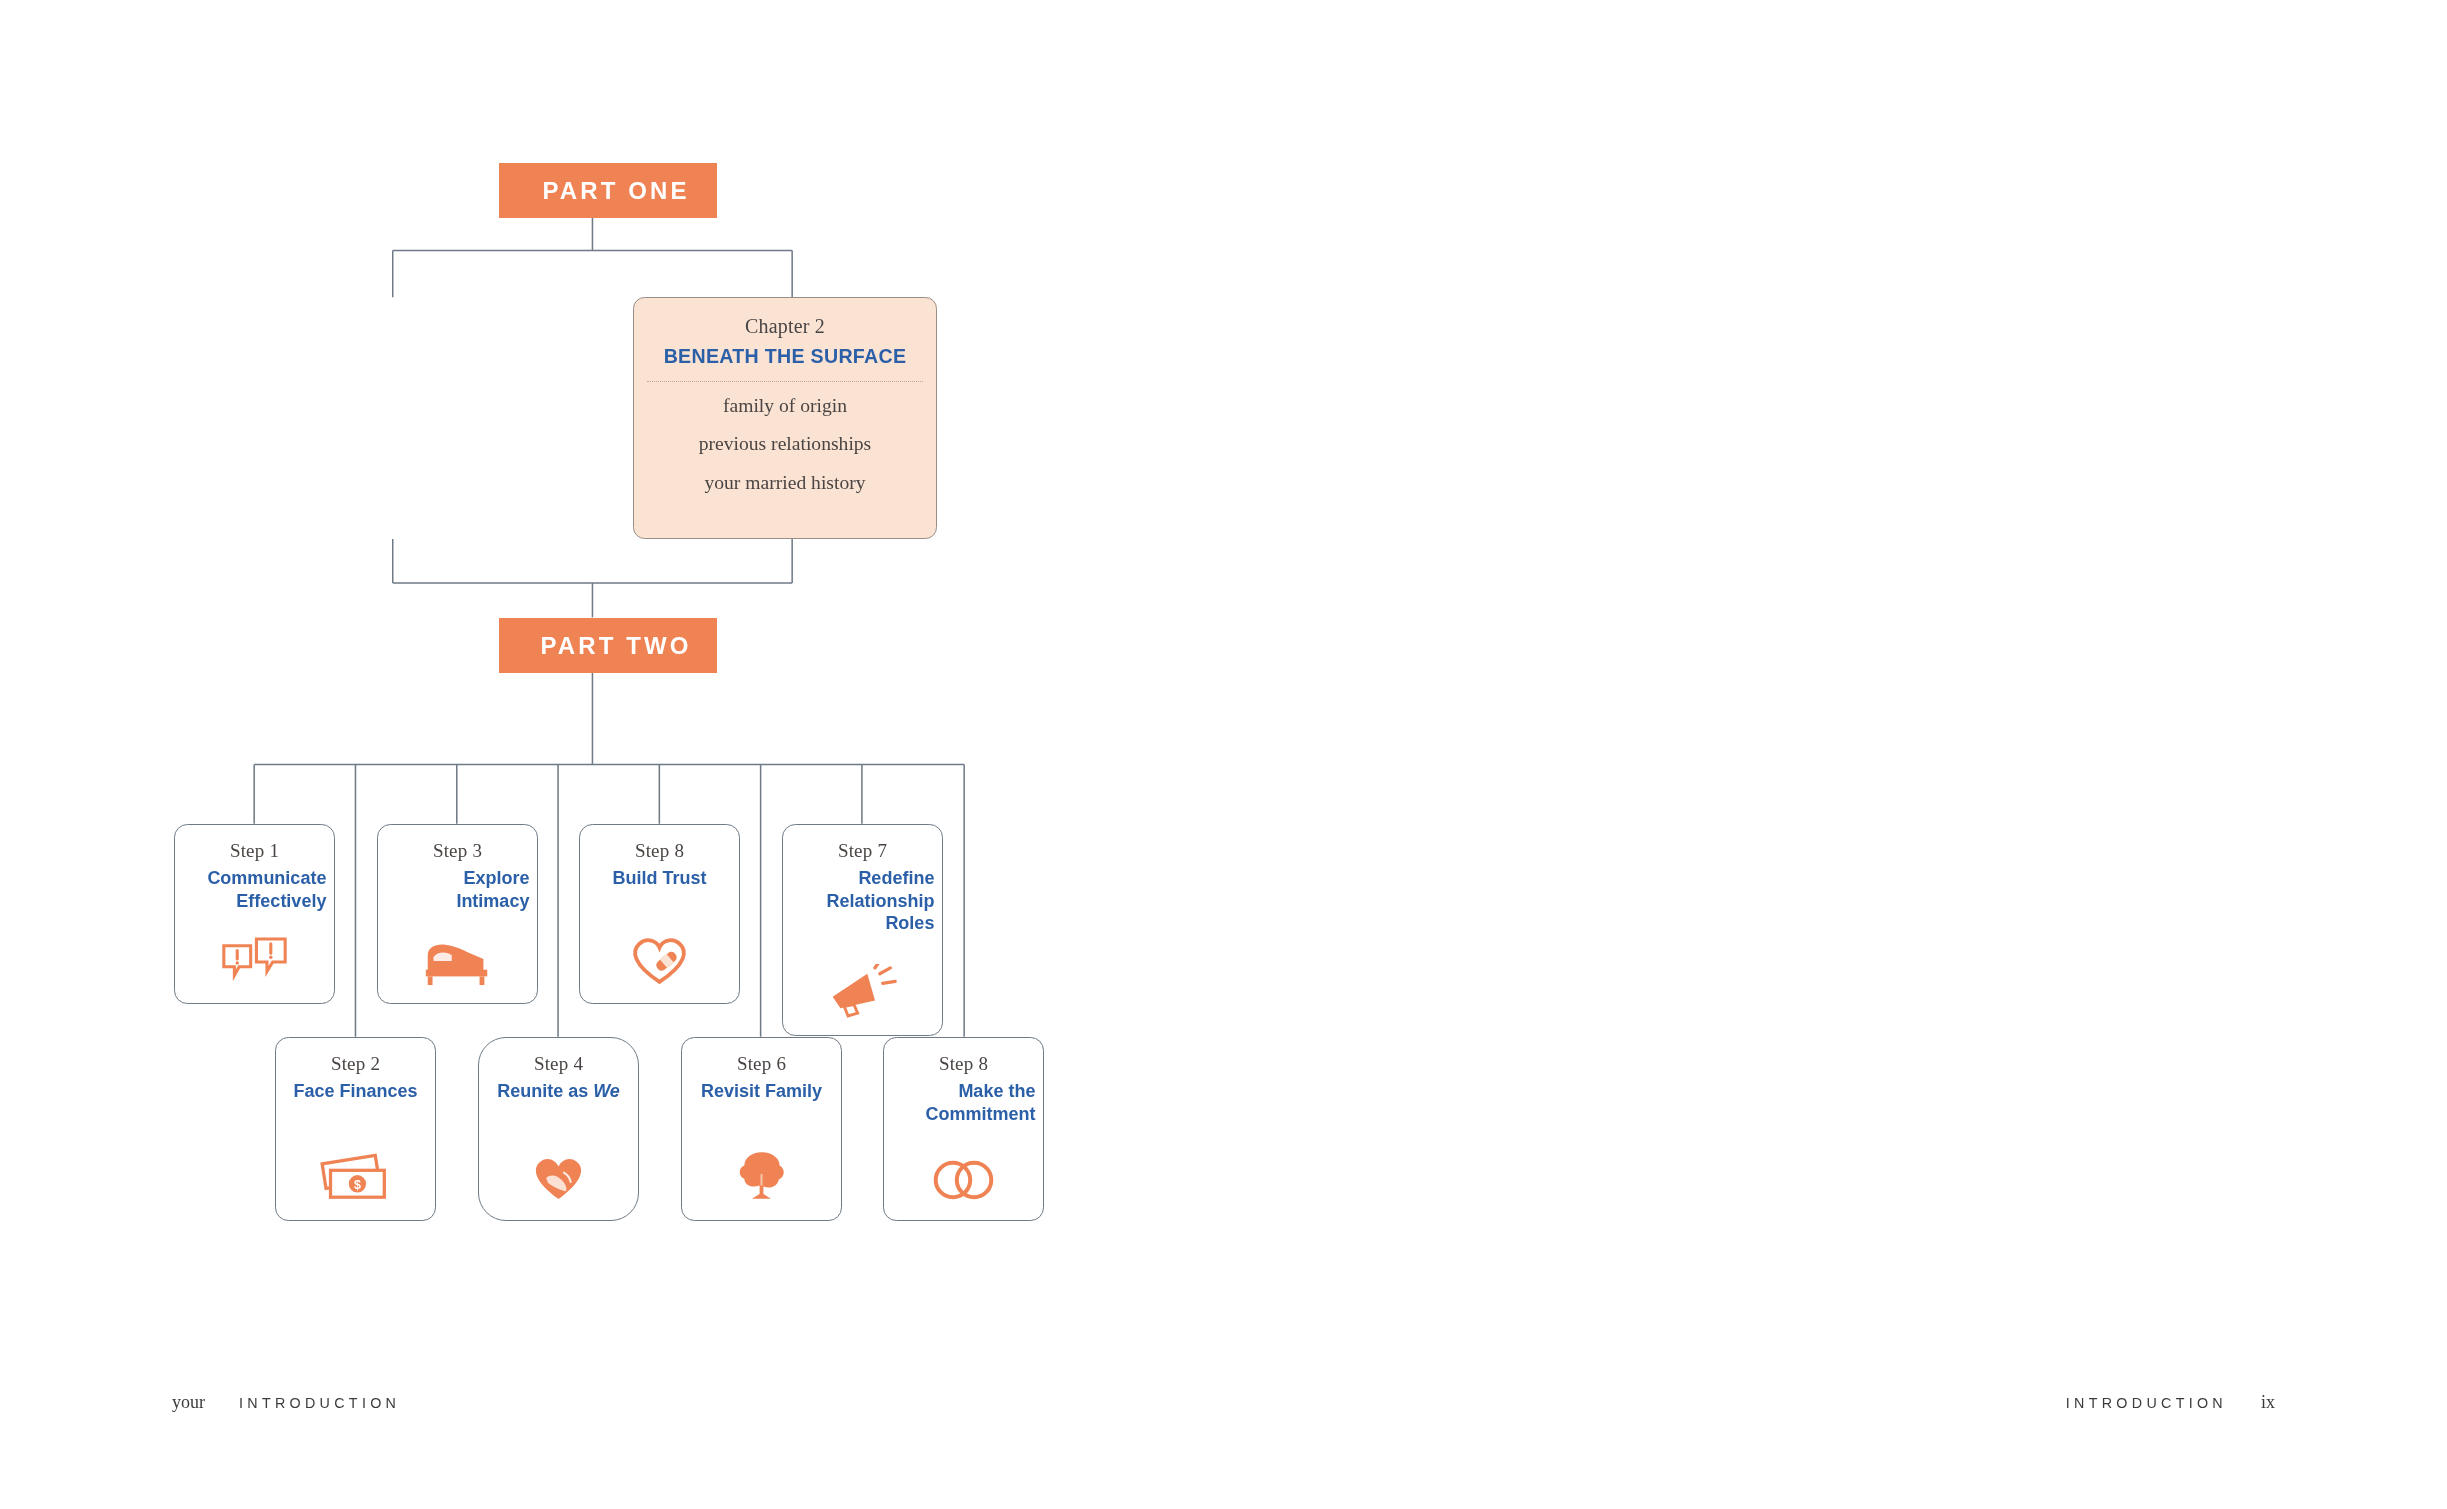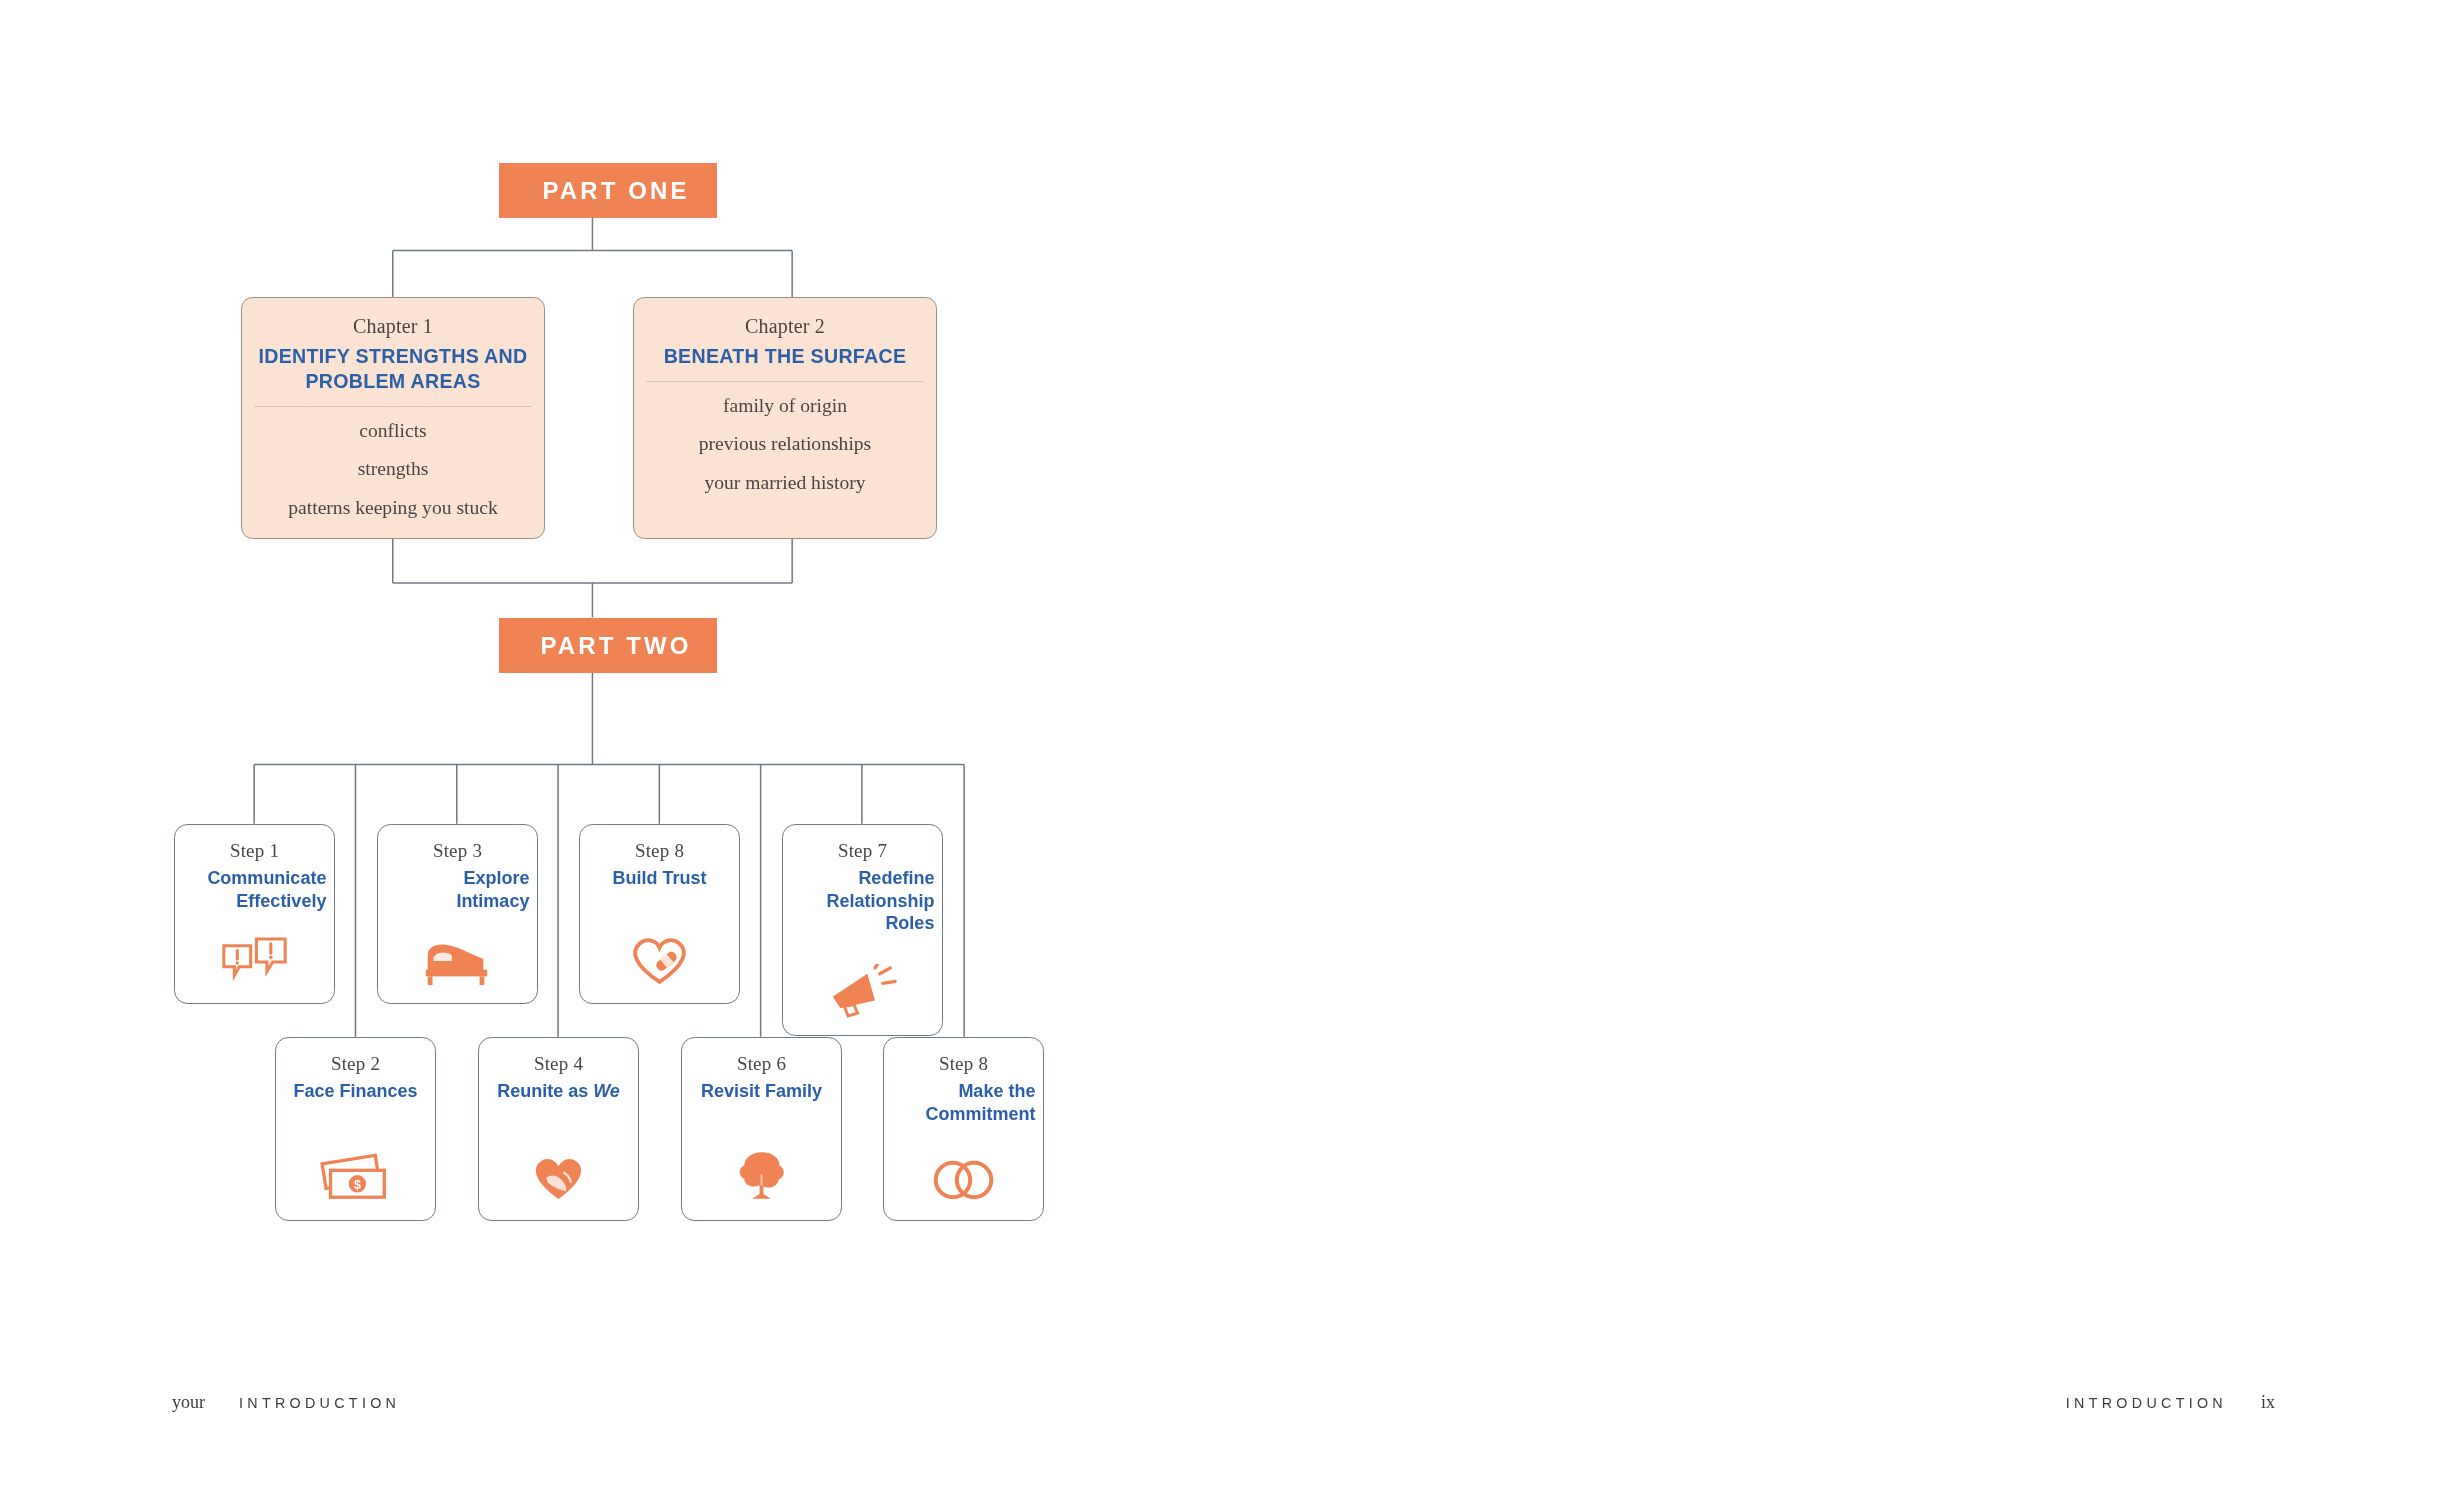--- a/index.html
+++ b/index.html
@@ -151,30 +151,20 @@
           <path d="M796,800 L796,1085"></path>
           <path d="M902,800 L902,862"></path>
           <path d="M1009,800 L1009,1085"></path>
         </g>
       </svg>
 
       <div class="part-banner" id="part-one">
         <span>PART ONE</span>
       </div>
 
-      <div class="chapter-box" id="chap1">
-        <div class="chapter-num">Chapter 1</div>
-        <div class="chapter-title">IDENTIFY STRENGTHS AND PROBLEM AREAS</div>
-        <div class="dotted"></div>
-        <div class="chapter-items">
-          <div>conflicts</div>
-          <div>strengths</div>
-          <div>patterns keeping you stuck</div>
-        </div>
-      </div>
 
       <div class="chapter-box" id="chap2">
         <div class="chapter-num">Chapter 2</div>
         <div class="chapter-title">BENEATH THE SURFACE</div>
         <div class="dotted"></div>
         <div class="chapter-items">
           <div>family of origin</div>
           <div>previous relationships</div>
           <div>your married history</div>
         </div>
@@ -255,21 +245,21 @@
             <g transform="rotate(-9 38 26)">
               <rect x="6" y="6" width="56" height="26" fill="none" stroke="#EF8354" stroke-width="3.4"></rect>
             </g>
             <rect x="12" y="18" width="56" height="28" fill="#FFFFFF" stroke="#EF8354" stroke-width="3.4"></rect>
             <circle cx="40" cy="32" r="9" fill="#EF8354"></circle>
             <text x="40" y="37" font-family="Liberation Sans, sans-serif" font-size="13" font-weight="bold" fill="#FFFFFF" text-anchor="middle">$</text>
           </svg>
         </div>
       </div>
 
-      <div class="step-box" style="left:478px;top:1037px;height:184px;">
+      <div class="step-box" style="left:478px;top:1037px;height:184px;border-radius:28px;">
         <div class="step-num">Step 4</div>
         <div class="step-title">
           <span>Reunite as </span><i>We</i>
         </div>
         <div class="step-icon">
           <svg width="67" height="52" viewBox="0 0 70 54">
             <path d="M35,50 C10,32 7,18 16,11 C24,5 32,10 35,16 C38,10 46,5 54,11 C63,18 60,32 35,50 Z" fill="#EF8354"></path>
             <path d="M22,28 C27,24 33,25 38,30 C42,34 44,38 43,42 C38,41 30,38 24,33 Z" fill="#FFFFFF" opacity="0.75"></path>
             <path d="M40,22 C44,24 47,28 48,33" fill="none" stroke="#FFFFFF" stroke-width="2.2" opacity="0.8"></path>
           </svg>

